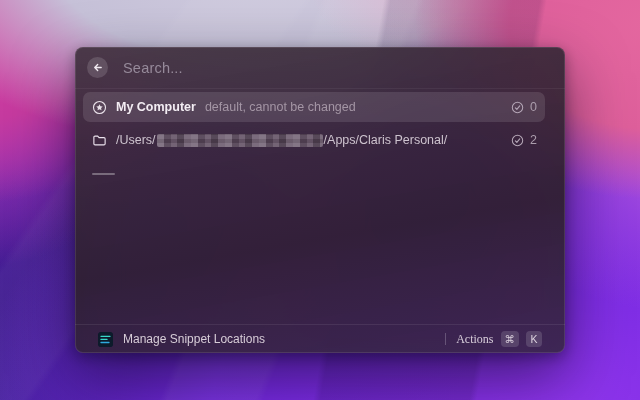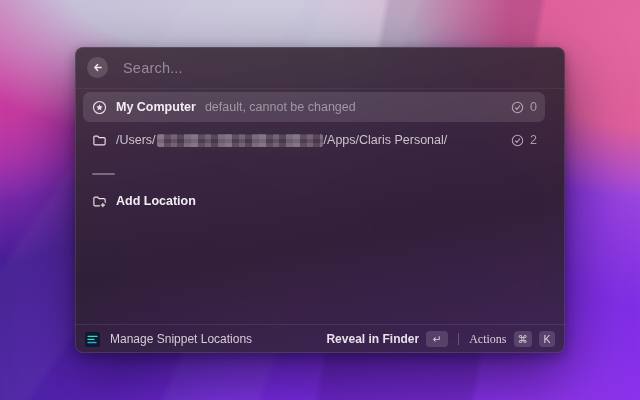--- a/index.html
+++ b/index.html
@@ -78,21 +78,21 @@
   .row-count { display:flex; align-items:center; gap:6px; }
   .count-num { font-size:12.5px; color:#ab9dac; }
 
   .section-divider {
     width:23px; height:2px; border-radius:1px; background:rgba(255,255,255,0.32);
     margin:15px 0 11px 9px; flex:0 0 auto;
   }
 
   
   .footer {
-    flex:0 0 29px; display:flex; align-items:center; padding:0 10px;
+    flex:0 0 29px; display:flex; align-items:center; padding:0 23px;
     border-top:1px solid rgba(255,255,255,0.08);
     justify-content:flex-end;
   }
   .app-icon {
     width:15px; height:15px; border-radius:3.5px; background:#0d1b2b;
     display:flex; align-items:center; justify-content:center; flex:0 0 auto;
   }
   .footer-title { font-size:12px; color:#d7cdd8; margin-left:10px; }
   .footer-spacer { flex:1; }
   .footer-action { display:flex; align-items:center; background:none; border:none; cursor:pointer; font-family:inherit; padding:0; }
@@ -168,49 +168,35 @@
               <circle cx="7" cy="7" r="5.6" stroke="#b4a6b6" stroke-width="1.1"></circle>
               <path d="M4.7 7.4 L6.3 9 L9.4 5.2" stroke="#b4a6b6" stroke-width="1.2" stroke-linecap="round" stroke-linejoin="round"></path>
             </svg>
           </span>
           <span class="count-num">2</span>
         </span>
       </div>
 
       <div class="section-divider"></div>
 
-      <div class="row">
-        <span class="row-icon">
-          <svg width="15" height="15" viewBox="0 0 16 16" fill="none">
-            <path d="M2 4.6 C2 3.9 2.55 3.3 3.25 3.3 H6.1 L7.5 4.9 H12.75 C13.45 4.9 14 5.5 14 6.2 V11.4 C14 12.1 13.45 12.7 12.75 12.7 H3.25 C2.55 12.7 2 12.1 2 11.4 Z" stroke="#ece4ee" stroke-width="1.2" stroke-linejoin="round"></path>
-            <circle cx="11.6" cy="11.8" r="3.4" fill="#332536"></circle>
-            <path d="M11.6 10 V13.6 M9.8 11.8 H13.4" stroke="#ece4ee" stroke-width="1.2" stroke-linecap="round"></path>
-          </svg>
-        </span>
-        <span class="row-title">Add Location</span>
-      </div>
 
     </div>
 
     <div class="footer">
       <span class="app-icon">
         <svg width="15" height="15" viewBox="0 0 15 15">
           <rect x="0" y="0" width="15" height="15" rx="3.5" fill="#0d1b2b"></rect>
           <path d="M3 4.3 H12" stroke="#38d8c8" stroke-width="1.3" stroke-linecap="round"></path>
           <path d="M3 7.4 H9" stroke="#38d8c8" stroke-width="1.3" stroke-linecap="round"></path>
           <path d="M3 10.5 H11" stroke="#2fa9df" stroke-width="1.3" stroke-linecap="round"></path>
         </svg>
       </span>
       <span class="footer-title">Manage Snippet Locations</span>
       <span class="footer-spacer"></span>
 
-      <button class="footer-action">
-        <span class="action-label">Reveal in Finder</span>
-        <span class="keycap wide">↵</span>
-      </button>
 
       <span class="footer-sep"></span>
 
       <button class="footer-action">
         <span class="action-label dim">Actions</span>
         <span class="keycap">⌘</span>
         <span class="keycap">K</span>
       </button>
     </div>
 

